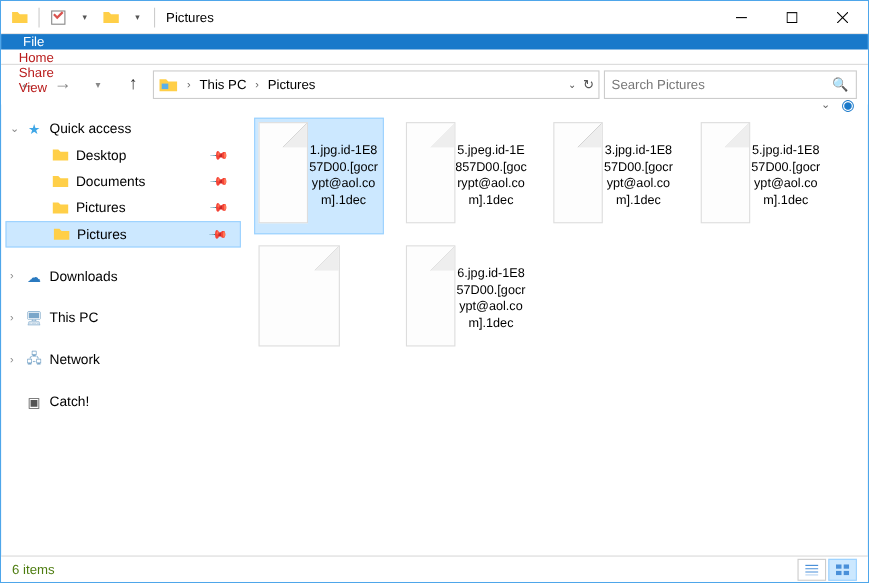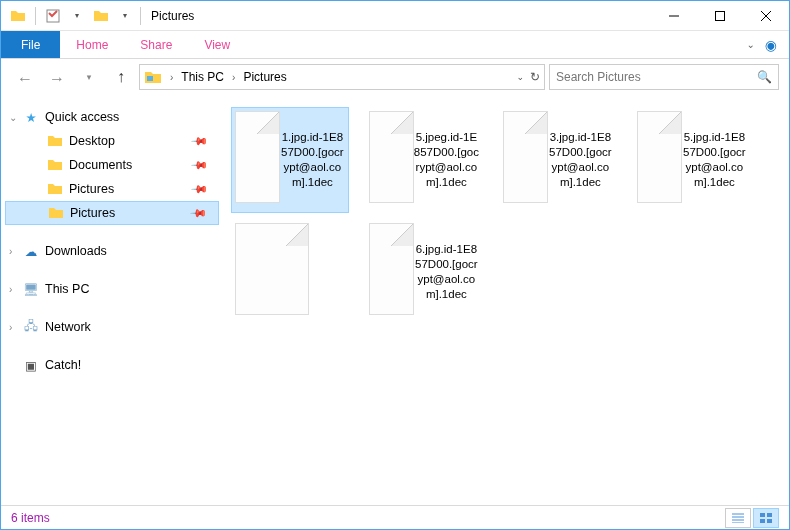--- a/index.html
+++ b/index.html
@@ -8,23 +8,23 @@
     
     .titlebar { height: 30px; background: #fff; display: flex; align-items: center; padding: 0 0 0 6px; border-bottom: 1px solid #e5e5e5; }
     .titlebar-icons { display: flex; align-items: center; gap: 2px; }
     .qat-icon { width: 22px; height: 22px; display: flex; align-items: center; justify-content: center; font-size: 13px; }
     .titlebar-sep { width: 1px; height: 18px; background: #ccc; margin: 0 4px; }
     .titlebar-title { font-size: 12px; margin-left: 6px; color: #000; }
     .titlebar-controls { margin-left: auto; display: flex; }
     .title-btn { width: 46px; height: 30px; display: flex; align-items: center; justify-content: center; font-size: 13px; background: transparent; border: none; }
     
     
-    .ribbon { height: 28px; background: #fff; display: flex; align-items: stretch; border-bottom: 1px solid #dadada; position: relative; }
+    .ribbon { height: 28px; background: #fff; display: flex; align-items: stretch; border-bottom: 1px solid #dadada; position: relative; flex-direction: column; }
     .file-tab { background: #1979ca; color: #fff; font-size: 12px; padding: 0 20px; display: flex; align-items: center; }
-    .ribbon-tab { font-size: 12px; padding: 0 16px; display: flex; align-items: center; color: #ec4899; }
+    .ribbon-tab { font-size: 12px; padding: 0 16px; display: flex; align-items: center; color: #b91c1c; }
     .ribbon-expand { margin-left: auto; display: flex; align-items: center; gap: 10px; padding-right: 12px; color: #666; }
     .help-icon { color: #1979ca; font-size: 14px; }
     
     
     .addressrow { height: 36px; display: flex; align-items: center; padding: 4px 10px; gap: 4px; background: #fff; }
     .nav-btn { width: 28px; height: 28px; display: flex; align-items: center; justify-content: center; color: #888; font-size: 16px; background: transparent; border: none; }
     .nav-btn.enabled { color: #333; }
     .breadcrumb-box { flex: 1; height: 26px; border: 1px solid #ccc; display: flex; align-items: center; padding: 0 4px; font-size: 12px; gap: 2px; }
     .breadcrumb-icon { width: 18px; height: 18px; margin-right: 2px; }
     .crumb-sep { color: #666; padding: 0 4px; font-size: 10px; }
@@ -46,21 +46,21 @@
     
     .content { flex: 1; padding: 12px 8px; overflow-y: auto; }
     .files-grid { display: flex; flex-wrap: wrap; gap: 6px 16px; align-content: flex-start; }
     .file-item { width: 118px; display: flex; align-items: center; text-align: center; padding: 4px; }
     .file-item.selected { background: #cce8ff; border: 1px solid #99d1ff; padding: 3px; }
     .file-thumb { width: 74px; height: 92px; background: #fdfdfd; border: 1px solid #ddd; position: relative; margin-bottom: 6px; }
     .file-thumb::after { content: ""; position: absolute; top: 0; right: 0; width: 22px; height: 22px; background: linear-gradient(135deg, transparent 49%, #ccc 50%, #eee 51%); }
     .file-label { font-size: 11.5px; line-height: 1.3; color: #000; word-break: break-all; width: 100%; }
     
     
-    .statusbar { height: 24px; border-top: 1px solid #dadada; display: flex; align-items: center; padding: 0 10px; font-size: 12px; color: #a21caf; background: #fff; }
+    .statusbar { height: 24px; border-top: 1px solid #dadada; display: flex; align-items: center; padding: 0 10px; font-size: 12px; color: #4d7c0f; background: #fff; }
     .view-toggles { margin-left: auto; display: flex; gap: 2px; }
     .view-btn { width: 26px; height: 20px; border: 1px solid #ccc; display: flex; align-items: center; justify-content: center; font-size: 11px; }
     .view-btn.active { background: #cce8ff; border-color: #99d1ff; }
     
     
     .folder-ico { fill: #ffcf48; }
     .star-ico { color: #3ea6e6; }
     .drive-ico { color: #7aa6c9; }
   </style>
 </head>

